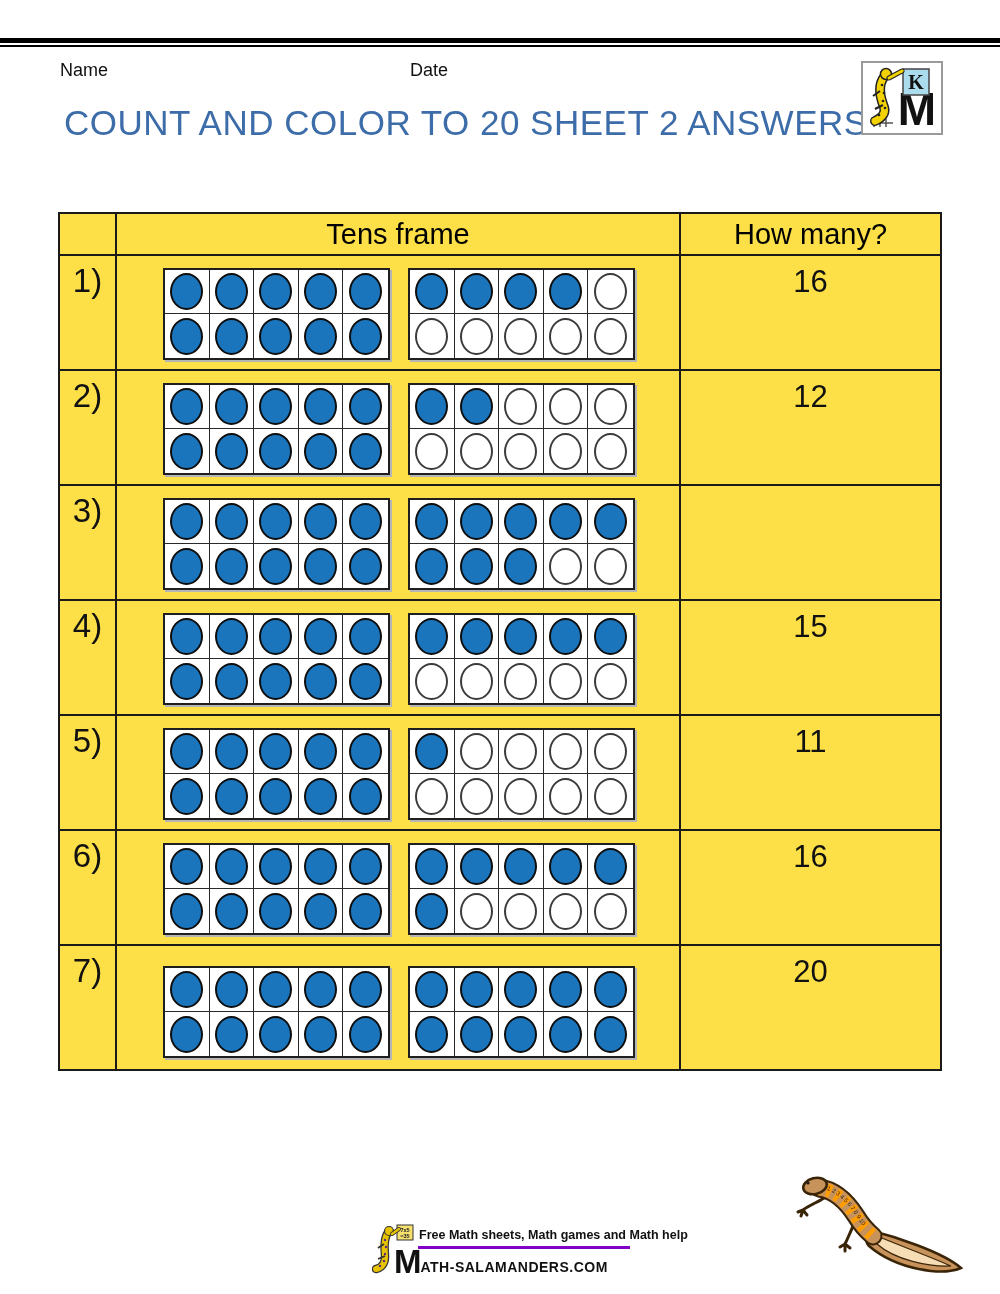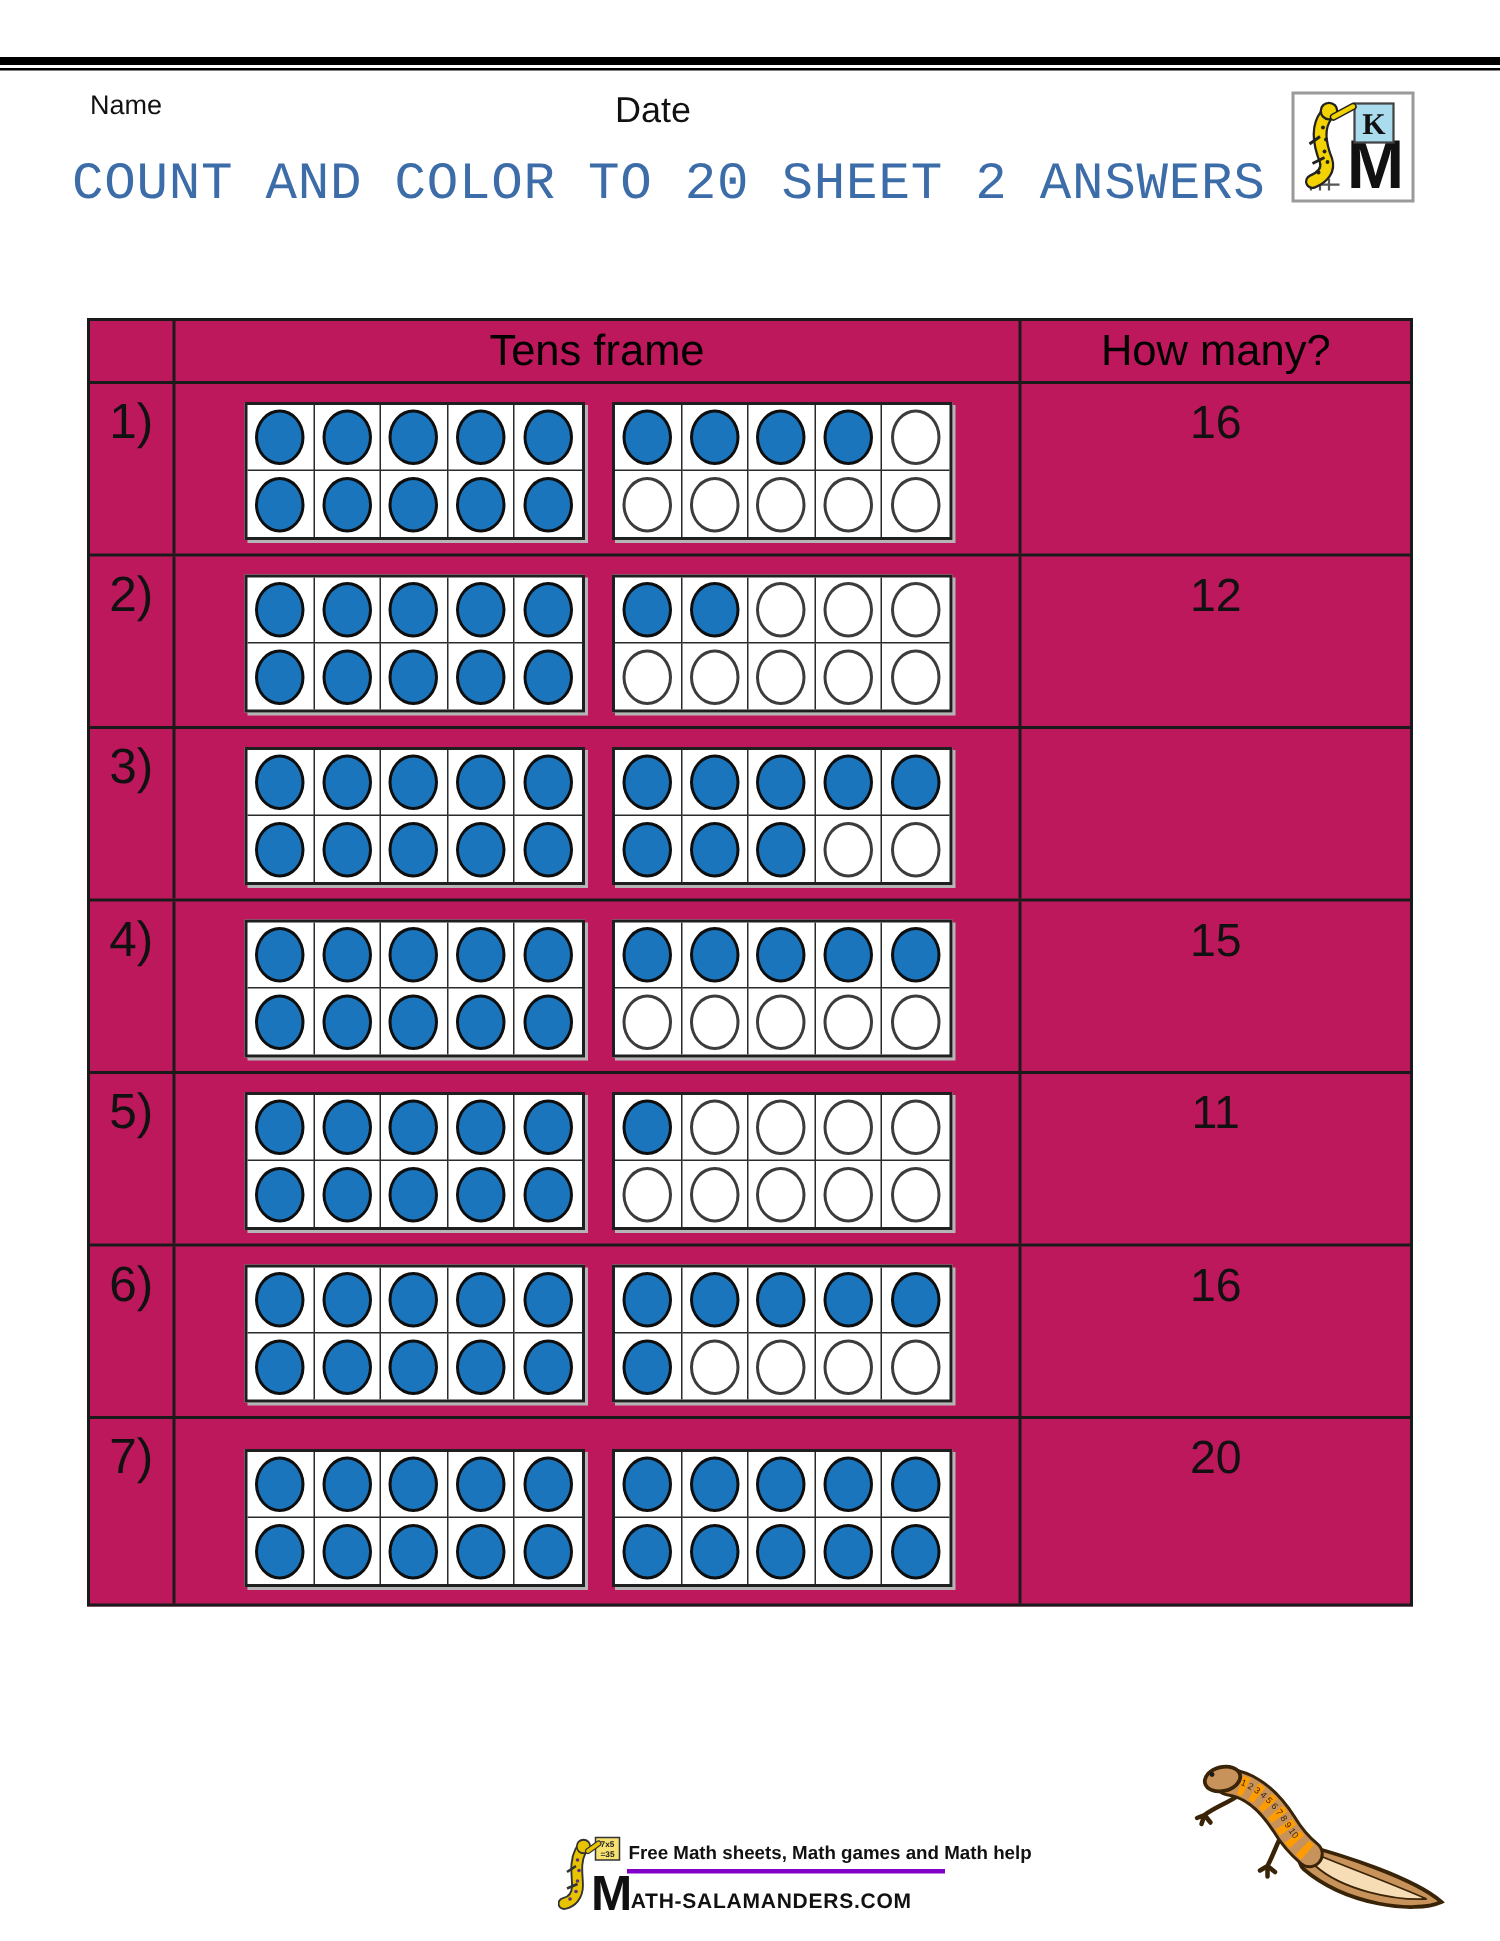--- a/index.html
+++ b/index.html
@@ -7,34 +7,34 @@
   body {
     width:1000px; height:1294px; position:relative;
     font-family:"Liberation Sans", sans-serif; color:#111;
     overflow:hidden;
   }
   .top-bar {
     position:absolute; left:0; top:38px; width:1000px; height:9px;
     background:linear-gradient(#000 0 5px, #fff 5px 7px, #000 7px 9px);
   }
   .name-label { position:absolute; left:60px; top:60px; font-size:18px; }
-  .date-label { position:absolute; left:410px; top:60px; font-size:24px; }
+  .date-label { position:absolute; left:410px; top:60px; font-size:18px; }
   .page-title {
-    position:absolute; left:48px; top:103px;
-    font-family:Liberation Mono, monospace; font-size:35px;
+    position:absolute; left:64px; top:103px;
+    font-family:Liberation Sans, sans-serif; font-size:35px;
     color:#3d6da9; letter-spacing:0.5px; white-space:nowrap;
   }
   .k-logo {
     position:absolute; left:861px; top:61px; width:82px; height:74px;
     border:2px solid #9a9a9a; background:#fff;
   }
   
   .wtable {
     position:absolute; left:58px; top:212px; width:884px;
-    border:2px solid #1a1a1a; background:#be185d;
+    border:2px solid #1a1a1a; background:#fde047;
   }
   .thead { display:flex; height:42px; border-bottom:2px solid #1a1a1a; }
   .trow  { display:flex; height:115px; border-bottom:2px solid #1a1a1a; position:relative; }
   .trow.last { height:123px; border-bottom:none; }
   .cell-num    { width:57px;  border-right:2px solid #1a1a1a; position:relative; }
   .cell-frames { width:564px; border-right:2px solid #1a1a1a; position:relative; }
   .cell-answer { flex:1; position:relative; }
   .thead .hcell { display:flex; align-items:center; justify-content:center;
                   font-size:29px; color:#000; }
   .rownum {

